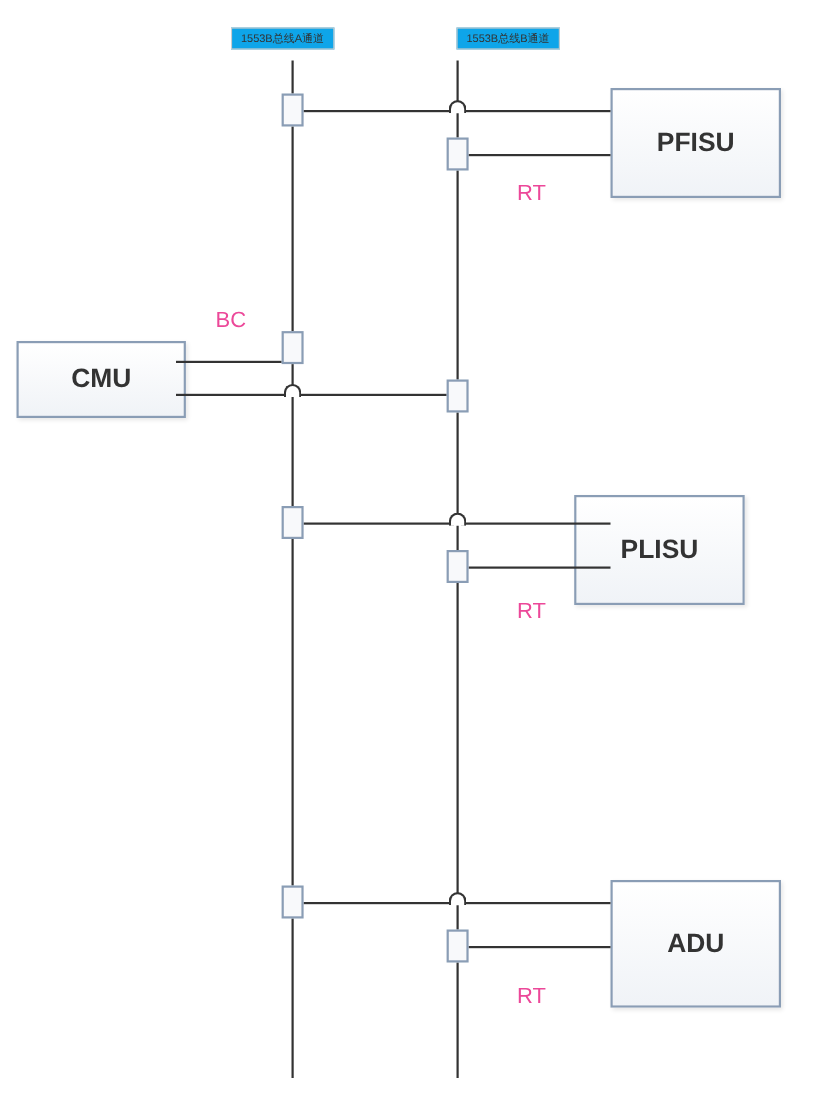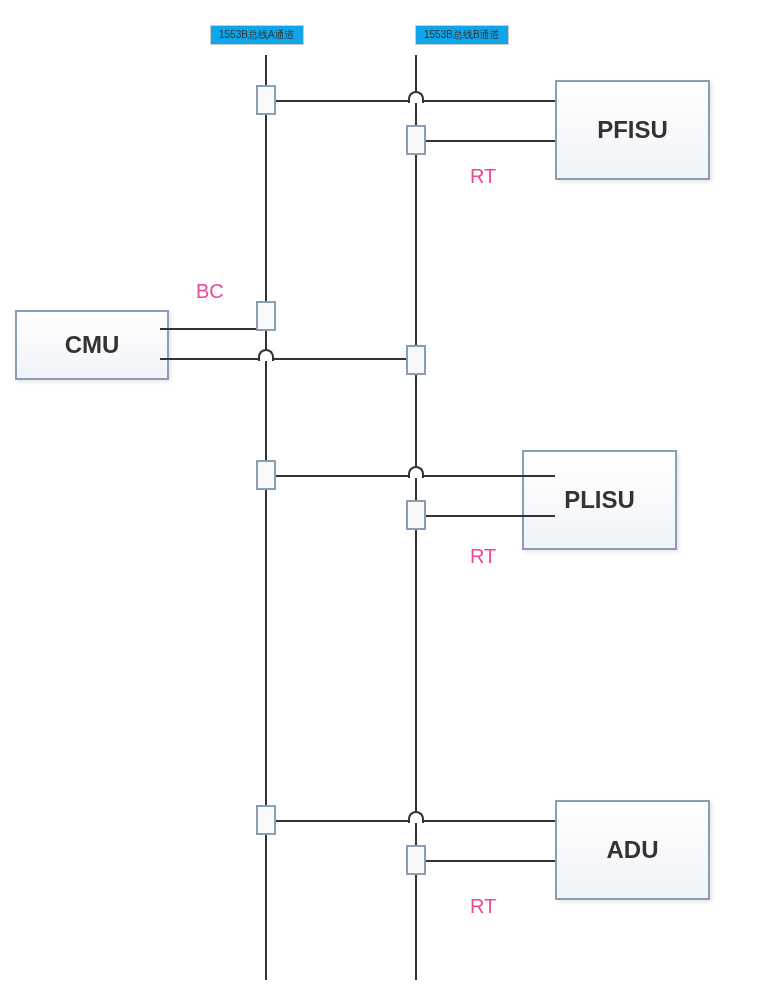--- a/index.html
+++ b/index.html
@@ -69,21 +69,21 @@
     .plisu {
       left: 522px;
       top: 450px;
       width: 155px;
       height: 100px;
     }
     .adu {
       left: 555px;
       top: 800px;
       width: 155px;
-      height: 100px;
+      height: 116px;
     }
     .h-line {
       position: absolute;
       height: 2px;
       background: #333;
     }
     .connector {
       position: absolute;
       width: 20px;
       height: 30px;

